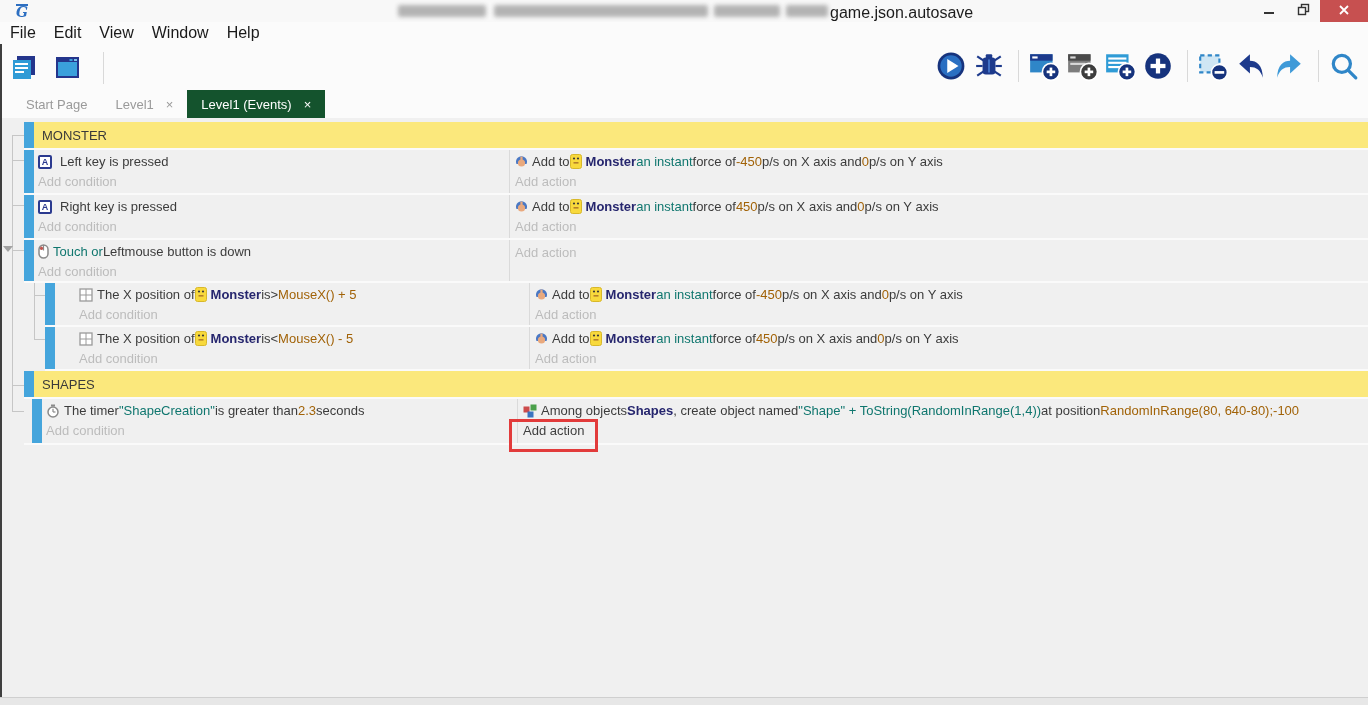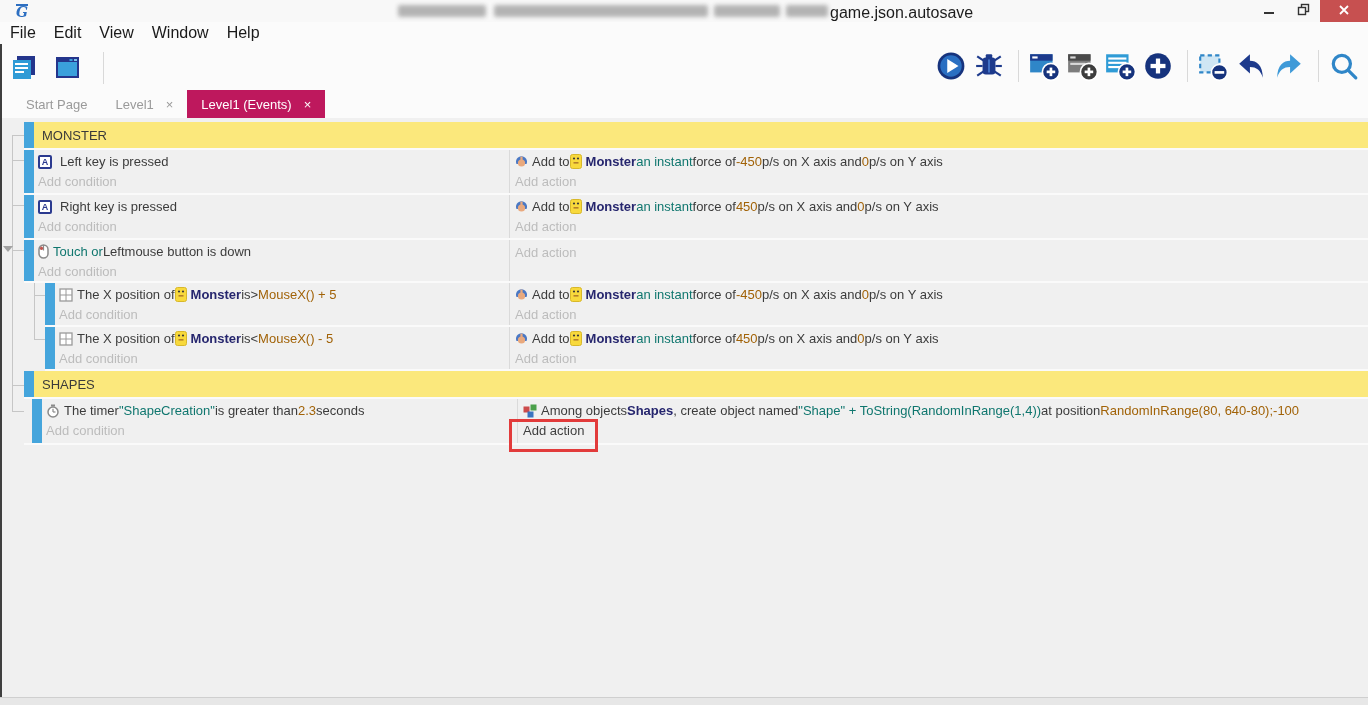--- a/index.html
+++ b/index.html
@@ -25,35 +25,35 @@
   #toolbar { position:absolute; left:0; top:44px; width:1368px; height:46px; background:#fbfbfb; }
   #toolbar-left { position:absolute; left:8px; top:6px; display:flex; align-items:center; gap:8px; }
   #toolbar-right { position:absolute; right:4px; top:4px; display:flex; align-items:center; gap:2px; }
   .tb-btn { width:36px; height:36px; display:flex; align-items:center; justify-content:center; }
   .tb-sep { width:1px; height:32px; background:#d9d9d9; margin:0 7px; }
 
   
   #tabbar { position:absolute; left:0; top:90px; width:1368px; height:28px; background:#fbfbfb; display:flex; align-items:stretch; padding-left:12px; }
   .tab { display:flex; align-items:center; gap:12px; padding:0 14px; font-size:13px; color:#9a9a9a;text-align:center; }
   .tab .tab-close { font-size:13px; color:#9a9a9a; }
-  .tab.active { background:#be185d; color:#ffffff; }
+  .tab.active { background:#14532d; color:#ffffff; }
   .tab.active .tab-close { color:#ffffff; }
 
   
   #events { position:absolute; left:0; top:118px; width:1368px; height:579px; background:#f0f0f0; overflow:hidden; }
   #event-rows { padding-top:4px; }
   .row { display:flex; border-bottom:2px solid #fafafa; }
   .row-group { height:28px; margin-left:24px; }
   .row-event { margin-left:24px; }
   .row-event.indent1 { margin-left:45px; }
   .ev-bar { width:10px; background:#45a5dc; flex:0 0 10px; }
   .group-label { flex:1; background:#fbe87c; display:flex; align-items:center; padding-left:8px; font-size:13px; color:#3a3a3a; }
   .cond-cell { padding-left:4px; border-right:1px solid #dadada; }
   .row-event .cond-cell { flex:0 0 476px; }
-  .row-event.indent1 .cond-cell { flex:0 0 455px; }
+  .row-event.indent1 .cond-cell { flex:0 0 455px;margin-left:20px; }
   .act-cell { flex:1; padding-left:5px; }
   .ev-line { height:21px; display:flex; align-items:center; font-size:13px; color:#3c3c3c; white-space:nowrap; padding-top:2px; }
   .ev-placeholder { height:20px; display:flex; align-items:center; font-size:13px; color:#bcbcbc; white-space:nowrap; }
   .ev-placeholder.dark { color:#3f3f3f; }
   .sg-plain { color:#3c3c3c; }
   .sg-muted { color:#0f766e; }
   .sg-object { color:#26266e; font-weight:bold; }
   .sg-value { color:#a16207;text-align:right; }
   .icon { display:inline-flex; align-items:center; justify-content:center; margin-right:4px; }
   .kbd-a { display:inline-block; width:14px; height:14px; border:2px solid #2b3a8f; border-radius:2px; background:#fff;

